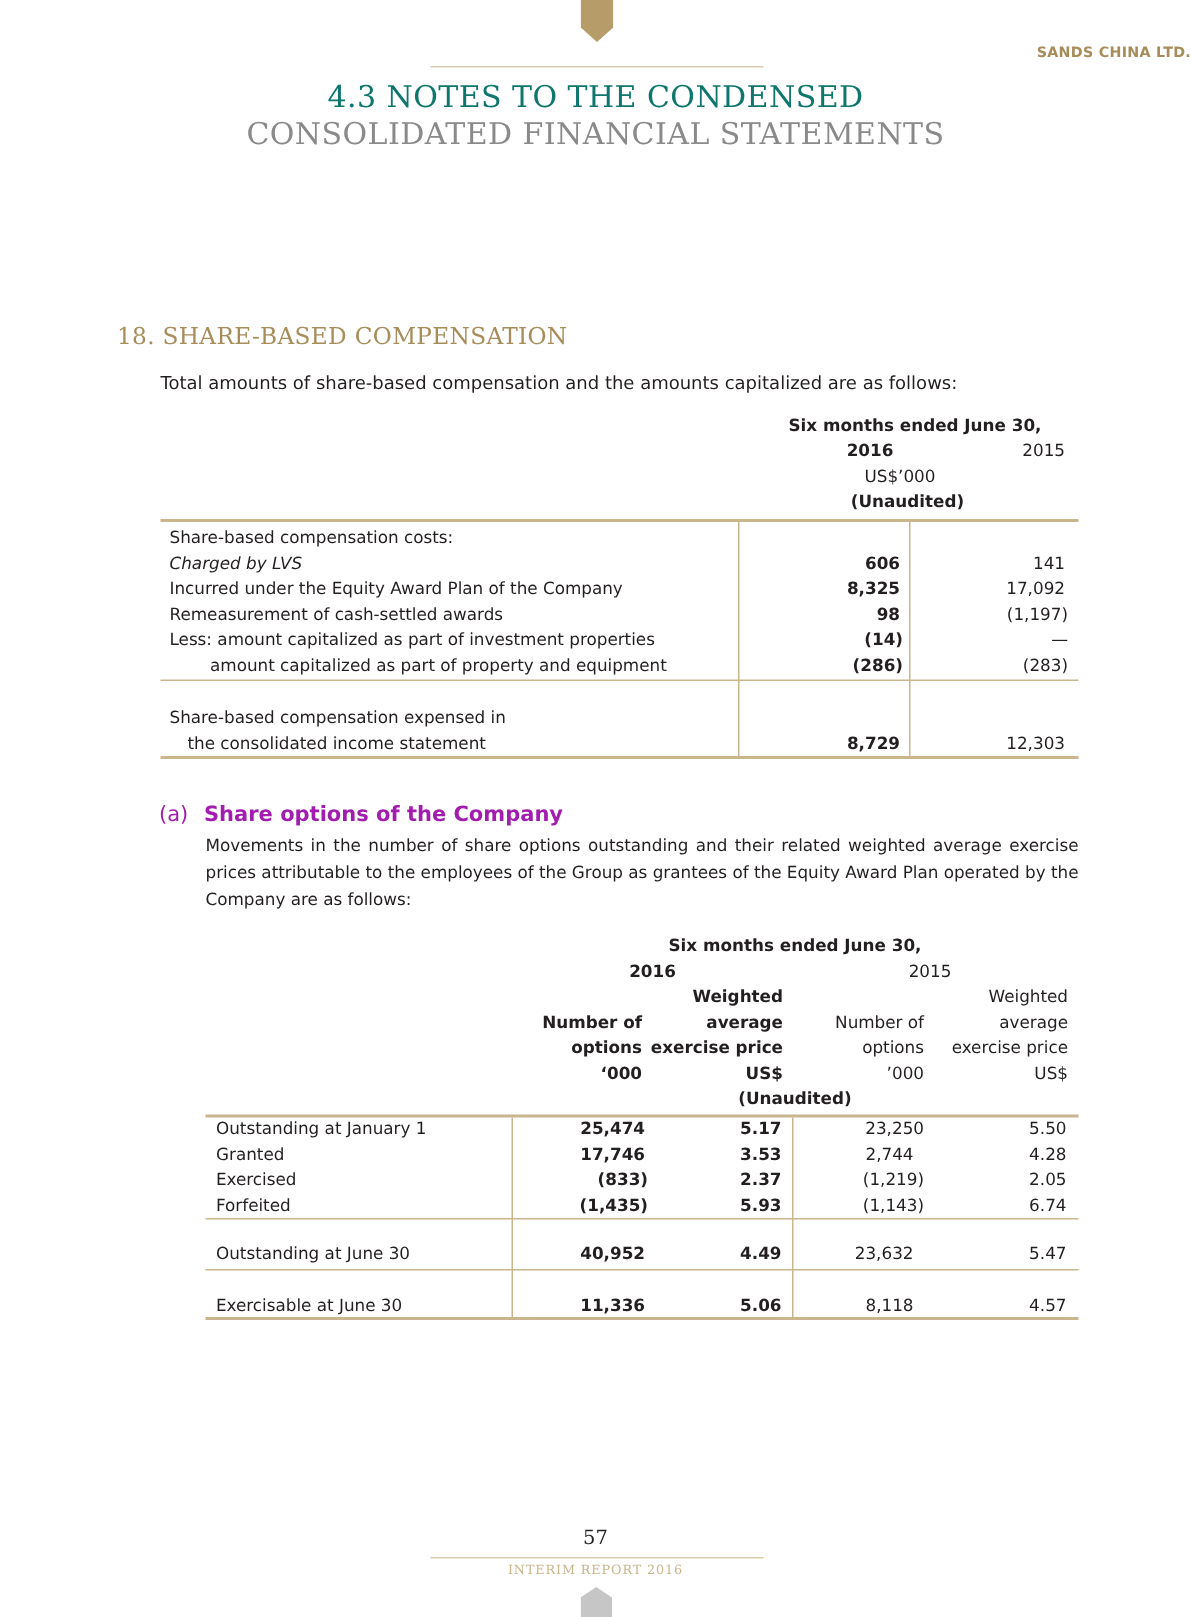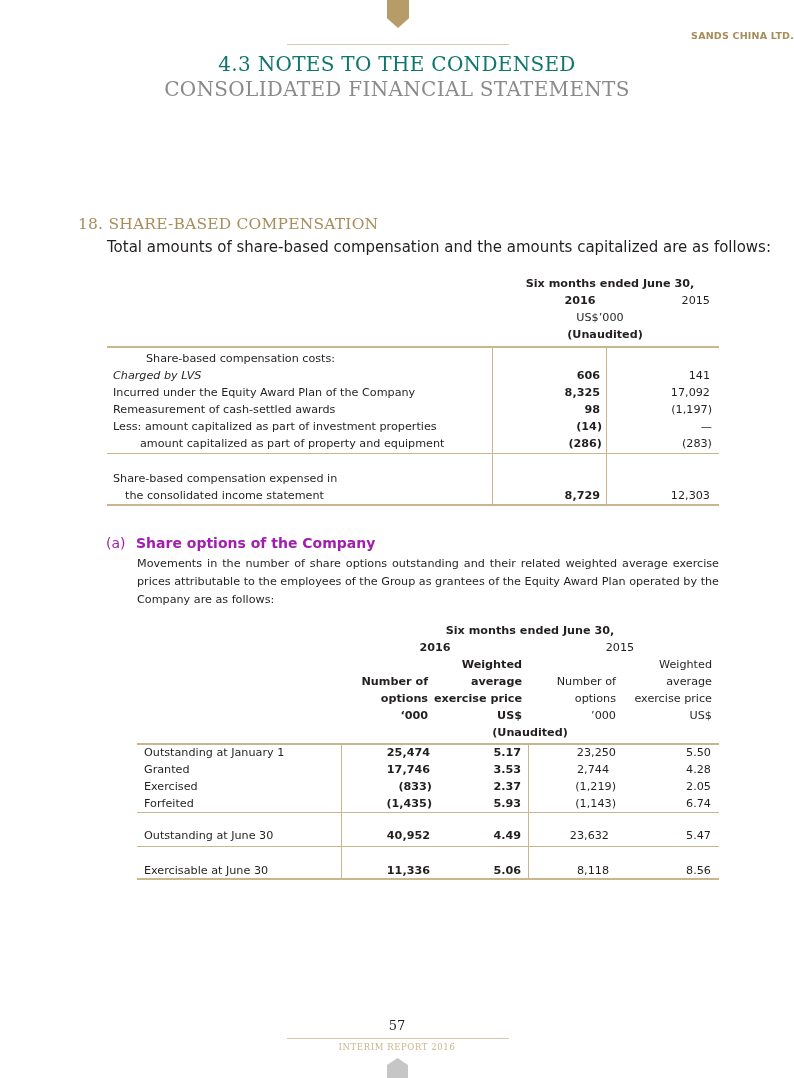--- a/index.html
+++ b/index.html
@@ -27,21 +27,21 @@
       font-family: "DejaVu Serif", "Liberation Serif", serif; font-size: 20px; color: #8a8a8a;
       letter-spacing: 0.3px;
     }
 
     .sec-heading {
       position: absolute; left: 78px; top: 215px;
       font-family: "DejaVu Serif", "Liberation Serif", serif; font-size: 15.5px; color: #a68d5a;
       letter-spacing: 0.2px;
     }
     .sec-intro {
-      position: absolute; left: 107px; top: 238px; font-size: 15px; color: #231f20;
+      position: absolute; left: 107px; top: 248px; font-size: 12px; color: #231f20;
     }
 
     .t { position: absolute; font-size: 11.2px; line-height: 17px; white-space: nowrap; }
     .b { font-weight: bold; }
     .r { text-align: right; }
     .c { text-align: center; }
 
     .hline { position: absolute; height: 2px; background: #c9b68c; }
     .vline { position: absolute; width: 1px; background: #c9b68c; }
 
@@ -85,21 +85,21 @@
   <div class="t b c" style="left:500px; top:275px; width:220px;">Six months ended June 30,</div>
   <div class="t b c" style="left:550px; top:292px; width:60px;">2016</div>
   <div class="t r" style="left:660px; top:292px; width:50px;">2015</div>
   <div class="t c" style="left:530px; top:309px; width:140px;">US$’000</div>
   <div class="t b c" style="left:530px; top:326px; width:150px;">(Unaudited)</div>
 
   <div class="hline" style="left:107px; top:346px; width:612px;"></div>
   <div class="vline" style="left:492px; top:348px; height:156px;"></div>
   <div class="vline" style="left:606px; top:348px; height:156px;"></div>
 
-  <div class="t" style="left:113px; top:350px;margin-left:33px;">Share-based compensation costs:</div>
+  <div class="t" style="left:113px; top:350px;">Share-based compensation costs:</div>
 
   <div class="t" style="left:113px; top:367px;font-style:italic;">Charged by LVS</div>
   <div class="t b r" style="left:500px; top:367px; width:100px;">606</div>
   <div class="t r" style="left:610px; top:367px; width:100px;">141</div>
 
   <div class="t" style="left:113px; top:384px;">Incurred under the Equity Award Plan of the Company</div>
   <div class="t b r" style="left:500px; top:384px; width:100px;">8,325</div>
   <div class="t r" style="left:610px; top:384px; width:100px;">17,092</div>
 
   <div class="t" style="left:113px; top:401px;">Remeasurement of cash-settled awards</div>
@@ -195,21 +195,21 @@
     <div class="t r" style="left:620px; top:827px; width:91px;">5.47</div>
   </div>
 
   <div class="hline" style="left:137px; top:846px; width:582px; height:1px;"></div>
 
   <div>
     <div class="t" style="left:144px; top:862px;">Exercisable at June 30</div>
     <div class="t b r" style="left:340px; top:862px; width:90px;">11,336</div>
     <div class="t b r" style="left:440px; top:862px; width:81px;">5.06</div>
     <div class="t r" style="left:520px; top:862px; width:89px;">8,118</div>
-    <div class="t r" style="left:620px; top:862px; width:91px;">8.56</div>
+    <div class="t r" style="left:620px; top:862px; width:91px;">4.57</div>
   </div>
 
   <div class="hline" style="left:137px; top:878px; width:582px;"></div>
 </div>
 
 <div class="page-num">57</div>
 <div class="foot-rule"></div>
 <div class="foot-text">INTERIM REPORT 2016</div>
 <div class="bottom-tab"></div>
 

